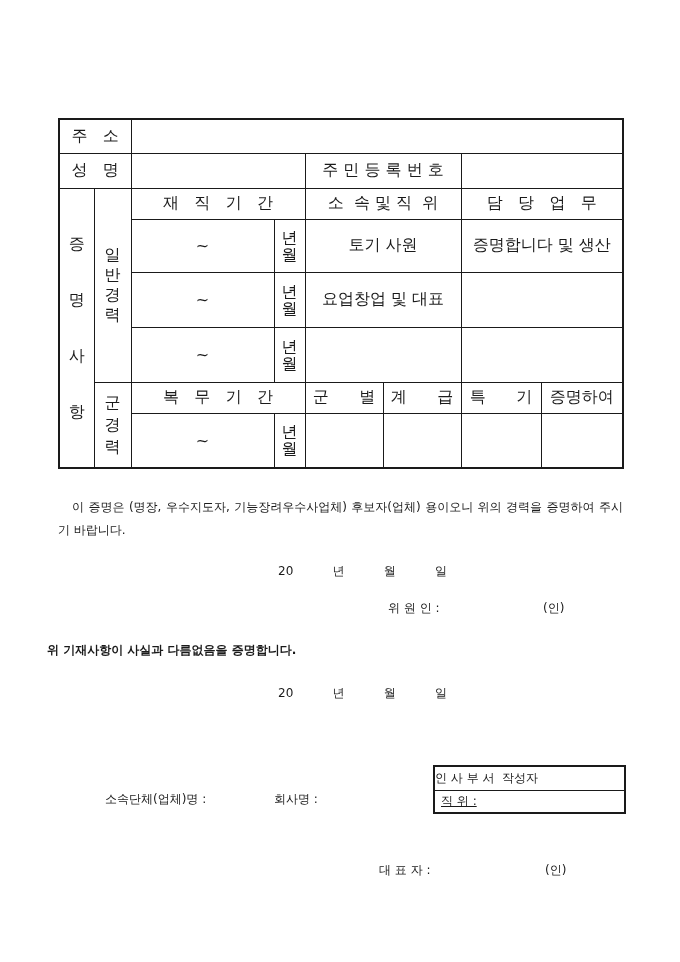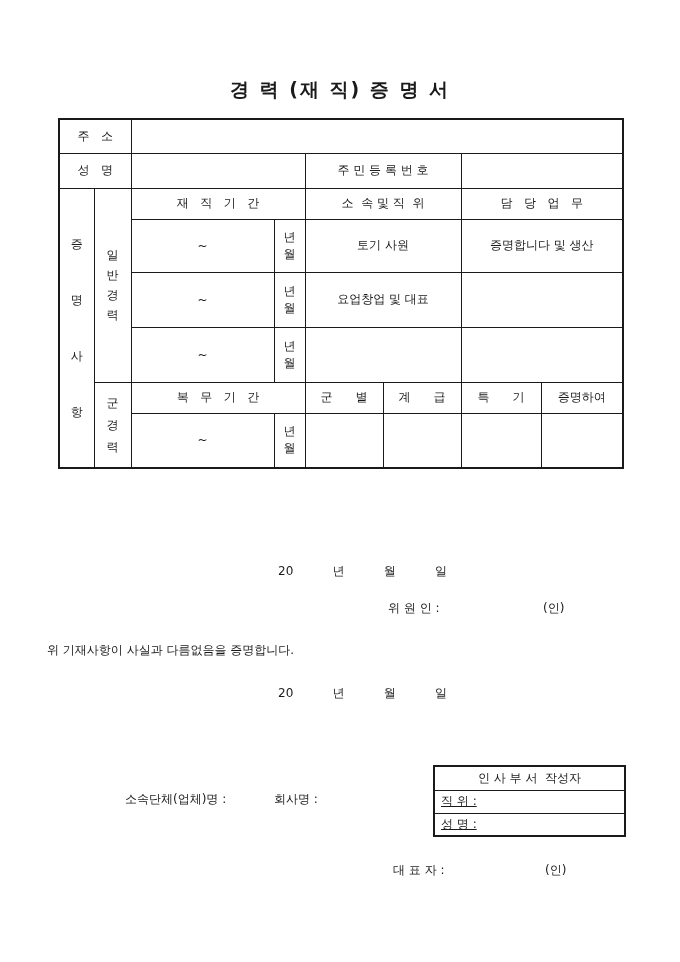--- a/index.html
+++ b/index.html
@@ -28,21 +28,21 @@
     position: absolute;
     left: 58px; top: 118px;
     border-collapse: collapse;
     table-layout: fixed;
     border: 2px solid #1a1a1a;
   }
   table.main td {
     border: 1px solid #1a1a1a;
     text-align: center;
     vertical-align: middle;
-    font-size: 12px;
+    font-size: 16px;
     overflow: hidden;
     padding: 0;
   }
   .pre { white-space: pre; }
   .v-label { white-space: pre-line; }
   .cert-label { line-height: 56px; }
   .gen-label  { line-height: 20px; }
   .mil-label  { line-height: 22px; }
   .unit-cell  { white-space: pre-line; line-height: 17px; }
   tr.r1 { height: 34px; }
@@ -66,50 +66,49 @@
     position: absolute;
     white-space: pre;
     word-spacing: 6px;
     text-align: center;
   }
   .date-1 { left: 278px; top: 563px; }
   .date-2 { left: 278px; top: 685px; }
   .abs { position: absolute; white-space: pre; }
   .committee-label { left: 388px; top: 600px; }
   .seal-1 { left: 543px; top: 600px; }
-  .confirm { left: 47px; top: 642px; }
+  .confirm { left: 47px; top: 642px; font-weight: bold; }
   .attachment { left: 47px; top: 722px; }
   
   table.hr {
     position: absolute;
     left: 433px; top: 765px;
     width: 193px;
     border-collapse: collapse;
     table-layout: fixed;
     border: 2px solid #1a1a1a;
   }
   table.hr td {
     border: 1px solid #1a1a1a;
     font-size: 12px;
     vertical-align: middle;
     white-space: pre;
   }
-  table.hr tr.hr-head td { height: 24px; text-align: center; }
+  table.hr tr.hr-head td { height: 24px; }
   table.hr tr.hr-row td { height: 23px; text-align: left; padding-left: 6px; text-decoration: underline; }
-  .org-label { left: 105px; top: 791px; margin-left: 20px; }
+  .org-label { left: 105px; top: 791px; }
   .company-label { left: 250px; top: 791px; margin-left: 24px; }
-  .ceo-label { left: 393px; top: 862px; }
+  .ceo-label { left: 379px; top: 862px; }
   .seal-2 { left: 545px; top: 862px; }
 </style>
 </head>
 <body>
 
 <div class="page">
 
-  <div class="title">경 력 (재 직) 증 명 서</div>
 
   <table class="main">
     <colgroup>
       <col style="width:35px">
         <col style="width:37px">
         <col style="width:143px">
         <col style="width:31px">
       <col style="width:78px">
         <col style="width:78px">
         <col style="width:80px">
@@ -175,42 +174,40 @@
       <td class="unit-cell">년
 월</td>
       <td></td>
       <td></td>
       <td></td>
       <td></td>
     </tr>
   </tbody>
     </table>
 
+  <p class="request">이 증명은 (명장, 우수지도자, 기능장려우수사업체) 후보자(업체) 용이오니 위의 경력을 증명하여 주시기 바랍니다.</p>
 
   <div class="date-line date-1">20    년    월    일</div>
 
   <span class="abs committee-label">위 원 인 :</span>
   <span class="abs seal-1">(인)</span>
 
   <div class="abs confirm">위 기재사항이 사실과 다름없음을 증명합니다.</div>
 
   <div class="date-line date-2">20    년    월    일</div>
 
 
   <table class="hr">
     <tbody>
         <tr class="hr-head">
       <td>인 사 부 서  작성자</td>
     </tr>
     <tr class="hr-row">
       <td>직 위 :</td>
     </tr>
-    <tr class="hr-row">
-      <td>성 명 :</td>
-    </tr>
   </tbody>
     </table>
 
   <span class="abs org-label">소속단체(업체)명 :</span>
   <span class="abs company-label">회사명 :</span>
 
   <span class="abs ceo-label">대 표 자 :</span>
   <span class="abs seal-2">(인)</span>
 
 </div>

